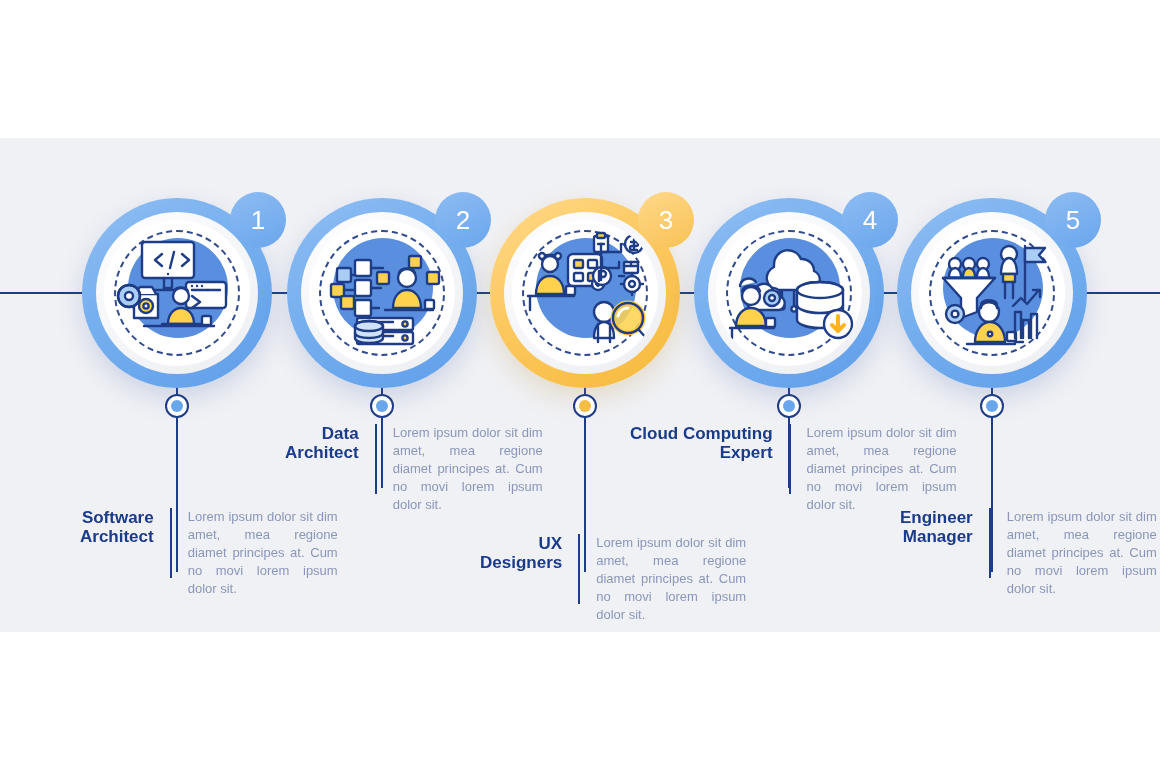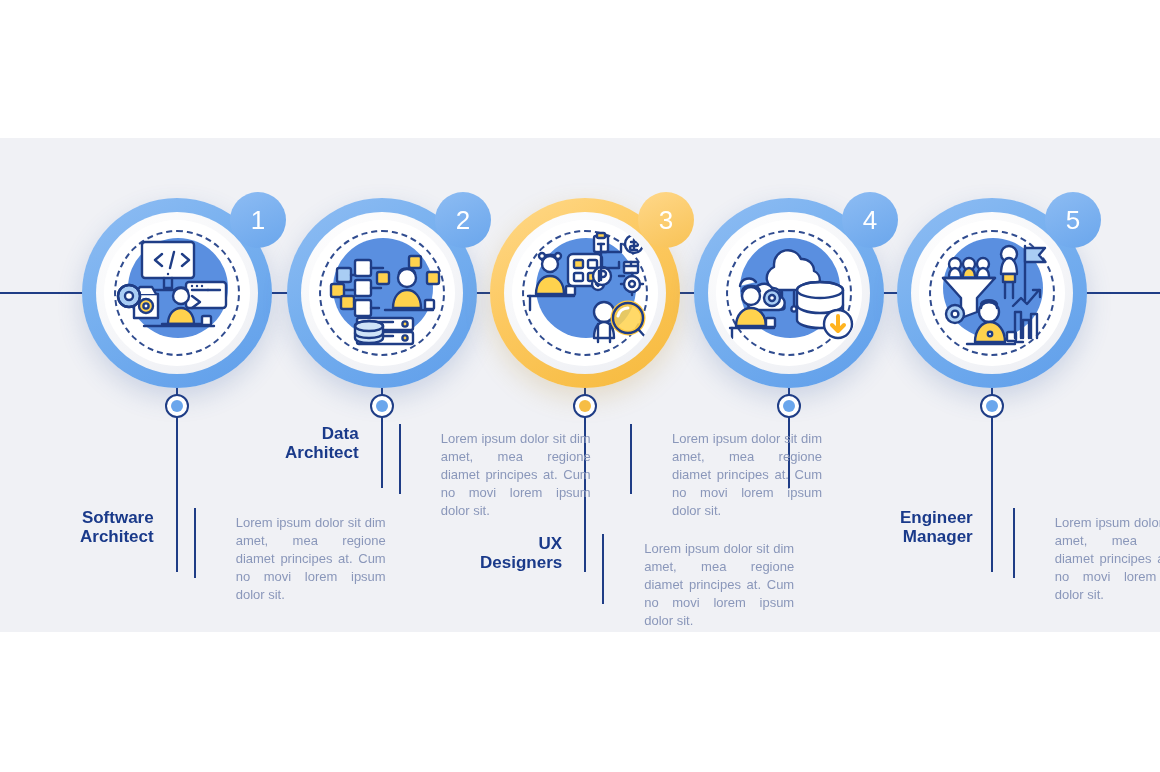--- a/index.html
+++ b/index.html
@@ -142,21 +142,20 @@
     background: #6aa6ec;
   }
   .dot.accent::after { background: #f6bd45; }
 
   
   .block {
     position: absolute;
     display: flex;
     align-items: flex-start;
     z-index: 4;
-    gap: 24px;
   }
 
   .block .title {
     color: #1a3a8a;
     font-size: 17px;
     font-weight: bold;
     line-height: 19px;
     white-space: pre-line;
   }
   .block .title.right { text-align: right; }
@@ -172,21 +171,21 @@
     color: #8a97ba;
     font-size: 13px;
     line-height: 18px;
     width: 150px;
     text-align: justify;
     white-space: pre-line;
   }
 
   
   .block.tl .title { margin-right: 16px; }
-  .block.tl .body  { margin-left: 16px; margin-top: 6px; }
+  .block.tl .body  { margin-left: 16px; }
 </style>
 </head>
 <body>
 
 <div id="stage"></div>
 <div class="baseline"></div>
 
 <div class="node" style="left:82px">
   <div class="ring"></div>
   <div class="disc">
@@ -369,20 +368,22 @@
         <path d="M122 96v14M116 105l6 6 6-6" stroke="#ffb31f" stroke-width="4"></path>
       </g>
     </svg>
   </div>
   <div class="badge">4</div>
 </div>
 <div class="stem" style="left:788px; top:388px; height:100px"></div>
 <div class="dot" style="left:777px; top:394px"></div>
 
 <div class="block tl" style="left:630px; top:424px; height:70px">
+  <div class="title right">Cloud Computing
+Expert</div>
   <div class="rule"></div>
   <div class="body">Lorem ipsum dolor sit dim amet, mea regione diamet principes at. Cum no movi lorem ipsum dolor sit.</div>
 </div>
 
 <div class="node" style="left:897px">
   <div class="ring"></div>
   <div class="disc">
     <div class="blob"></div>
     <div class="orbit"></div>
     <svg class="art" viewBox="0 0 146 146">

